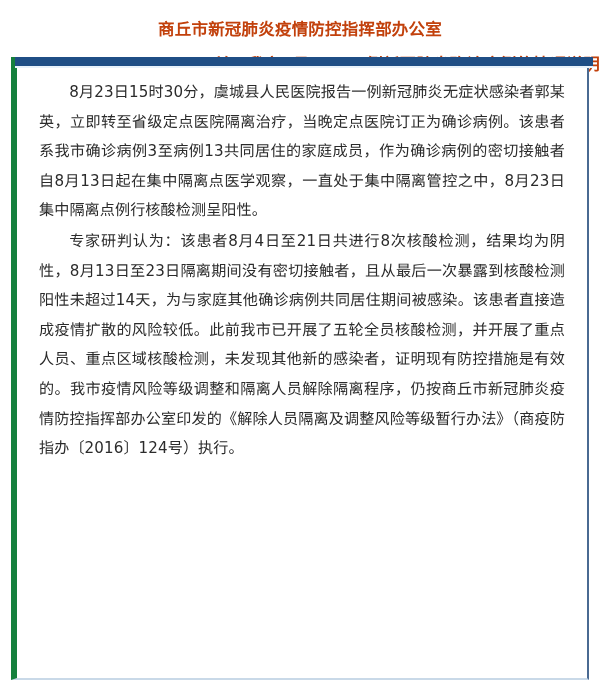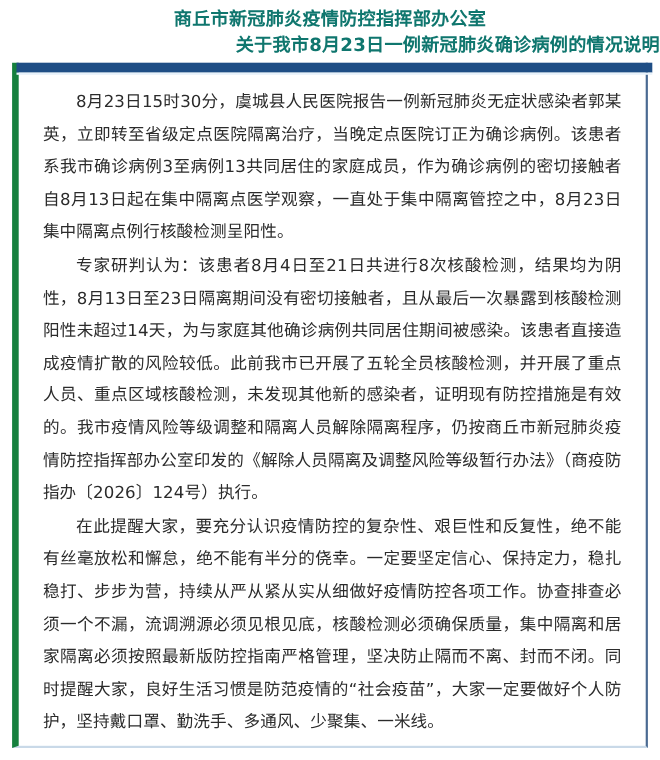--- a/index.html
+++ b/index.html
@@ -22,26 +22,27 @@
     box-sizing: border-box;
     background: #ffffff;
   }
 
   
   .title-block {
     padding: 6px 0 6px 0;
     text-align: center;
   }
   .title-line {
-    color: #0f766e;
+    color: #c2410c;
     font-weight: bold;
     font-size: 16.5px;
     line-height: 23px;
     letter-spacing: 0.2px;
     white-space: nowrap;
+    margin-top: 12px;
   }
   .title-line.second {
     font-size: 16.5px;
     text-align: right;
   }
 
   
   .doc-frame {
     position: absolute;
     left: 11px;
@@ -102,19 +103,18 @@
     <div class="title-line">商丘市新冠肺炎疫情防控指挥部办公室</div>
     <div class="title-line second">关于我市8月23日一例新冠肺炎确诊病例的情况说明</div>
   </div>
 
   <div class="doc-frame">
     <div class="top-bar"></div>
     <div class="top-bar-under"></div>
 
     <div class="body-area">
       <p class="para">8月23日15时30分，虞城县人民医院报告一例新冠肺炎无症状感染者郭某英，立即转至省级定点医院隔离治疗，当晚定点医院订正为确诊病例。该患者系我市确诊病例3至病例13共同居住的家庭成员，作为确诊病例的密切接触者自8月13日起在集中隔离点医学观察，一直处于集中隔离管控之中，8月23日集中隔离点例行核酸检测呈阳性。</p>
-      <p class="para">专家研判认为：该患者8月4日至21日共进行8次核酸检测，结果均为阴性，8月13日至23日隔离期间没有密切接触者，且从最后一次暴露到核酸检测阳性未超过14天，为与家庭其他确诊病例共同居住期间被感染。该患者直接造成疫情扩散的风险较低。此前我市已开展了五轮全员核酸检测，并开展了重点人员、重点区域核酸检测，未发现其他新的感染者，证明现有防控措施是有效的。我市疫情风险等级调整和隔离人员解除隔离程序，仍按商丘市新冠肺炎疫情防控指挥部办公室印发的《解除人员隔离及调整风险等级暂行办法》（商疫防指办〔2026〕124号）执行。</p>
-      <p class="para">在此提醒大家，要充分认识疫情防控的复杂性、艰巨性和反复性，绝不能有丝毫放松和懈怠，绝不能有半分的侥幸。一定要坚定信心、保持定力，稳扎稳打、步步为营，持续从严从紧从实从细做好疫情防控各项工作。协查排查必须一个不漏，流调溯源必须见根见底，核酸检测必须确保质量，集中隔离和居家隔离必须按照最新版防控指南严格管理，坚决防止隔而不离、封而不闭。同时提醒大家，良好生活习惯是防范疫情的“社会疫苗”，大家一定要做好个人防护，坚持戴口罩、勤洗手、多通风、少聚集、一米线。</p>
+      <p class="para">专家研判认为：该患者8月4日至21日共进行8次核酸检测，结果均为阴性，8月13日至23日隔离期间没有密切接触者，且从最后一次暴露到核酸检测阳性未超过14天，为与家庭其他确诊病例共同居住期间被感染。该患者直接造成疫情扩散的风险较低。此前我市已开展了五轮全员核酸检测，并开展了重点人员、重点区域核酸检测，未发现其他新的感染者，证明现有防控措施是有效的。我市疫情风险等级调整和隔离人员解除隔离程序，仍按商丘市新冠肺炎疫情防控指挥部办公室印发的《解除人员隔离及调整风险等级暂行办法》（商疫防指办〔2016〕124号）执行。</p>
 
     </div>
   </div>
 
 </div>
 
 </body></html>

